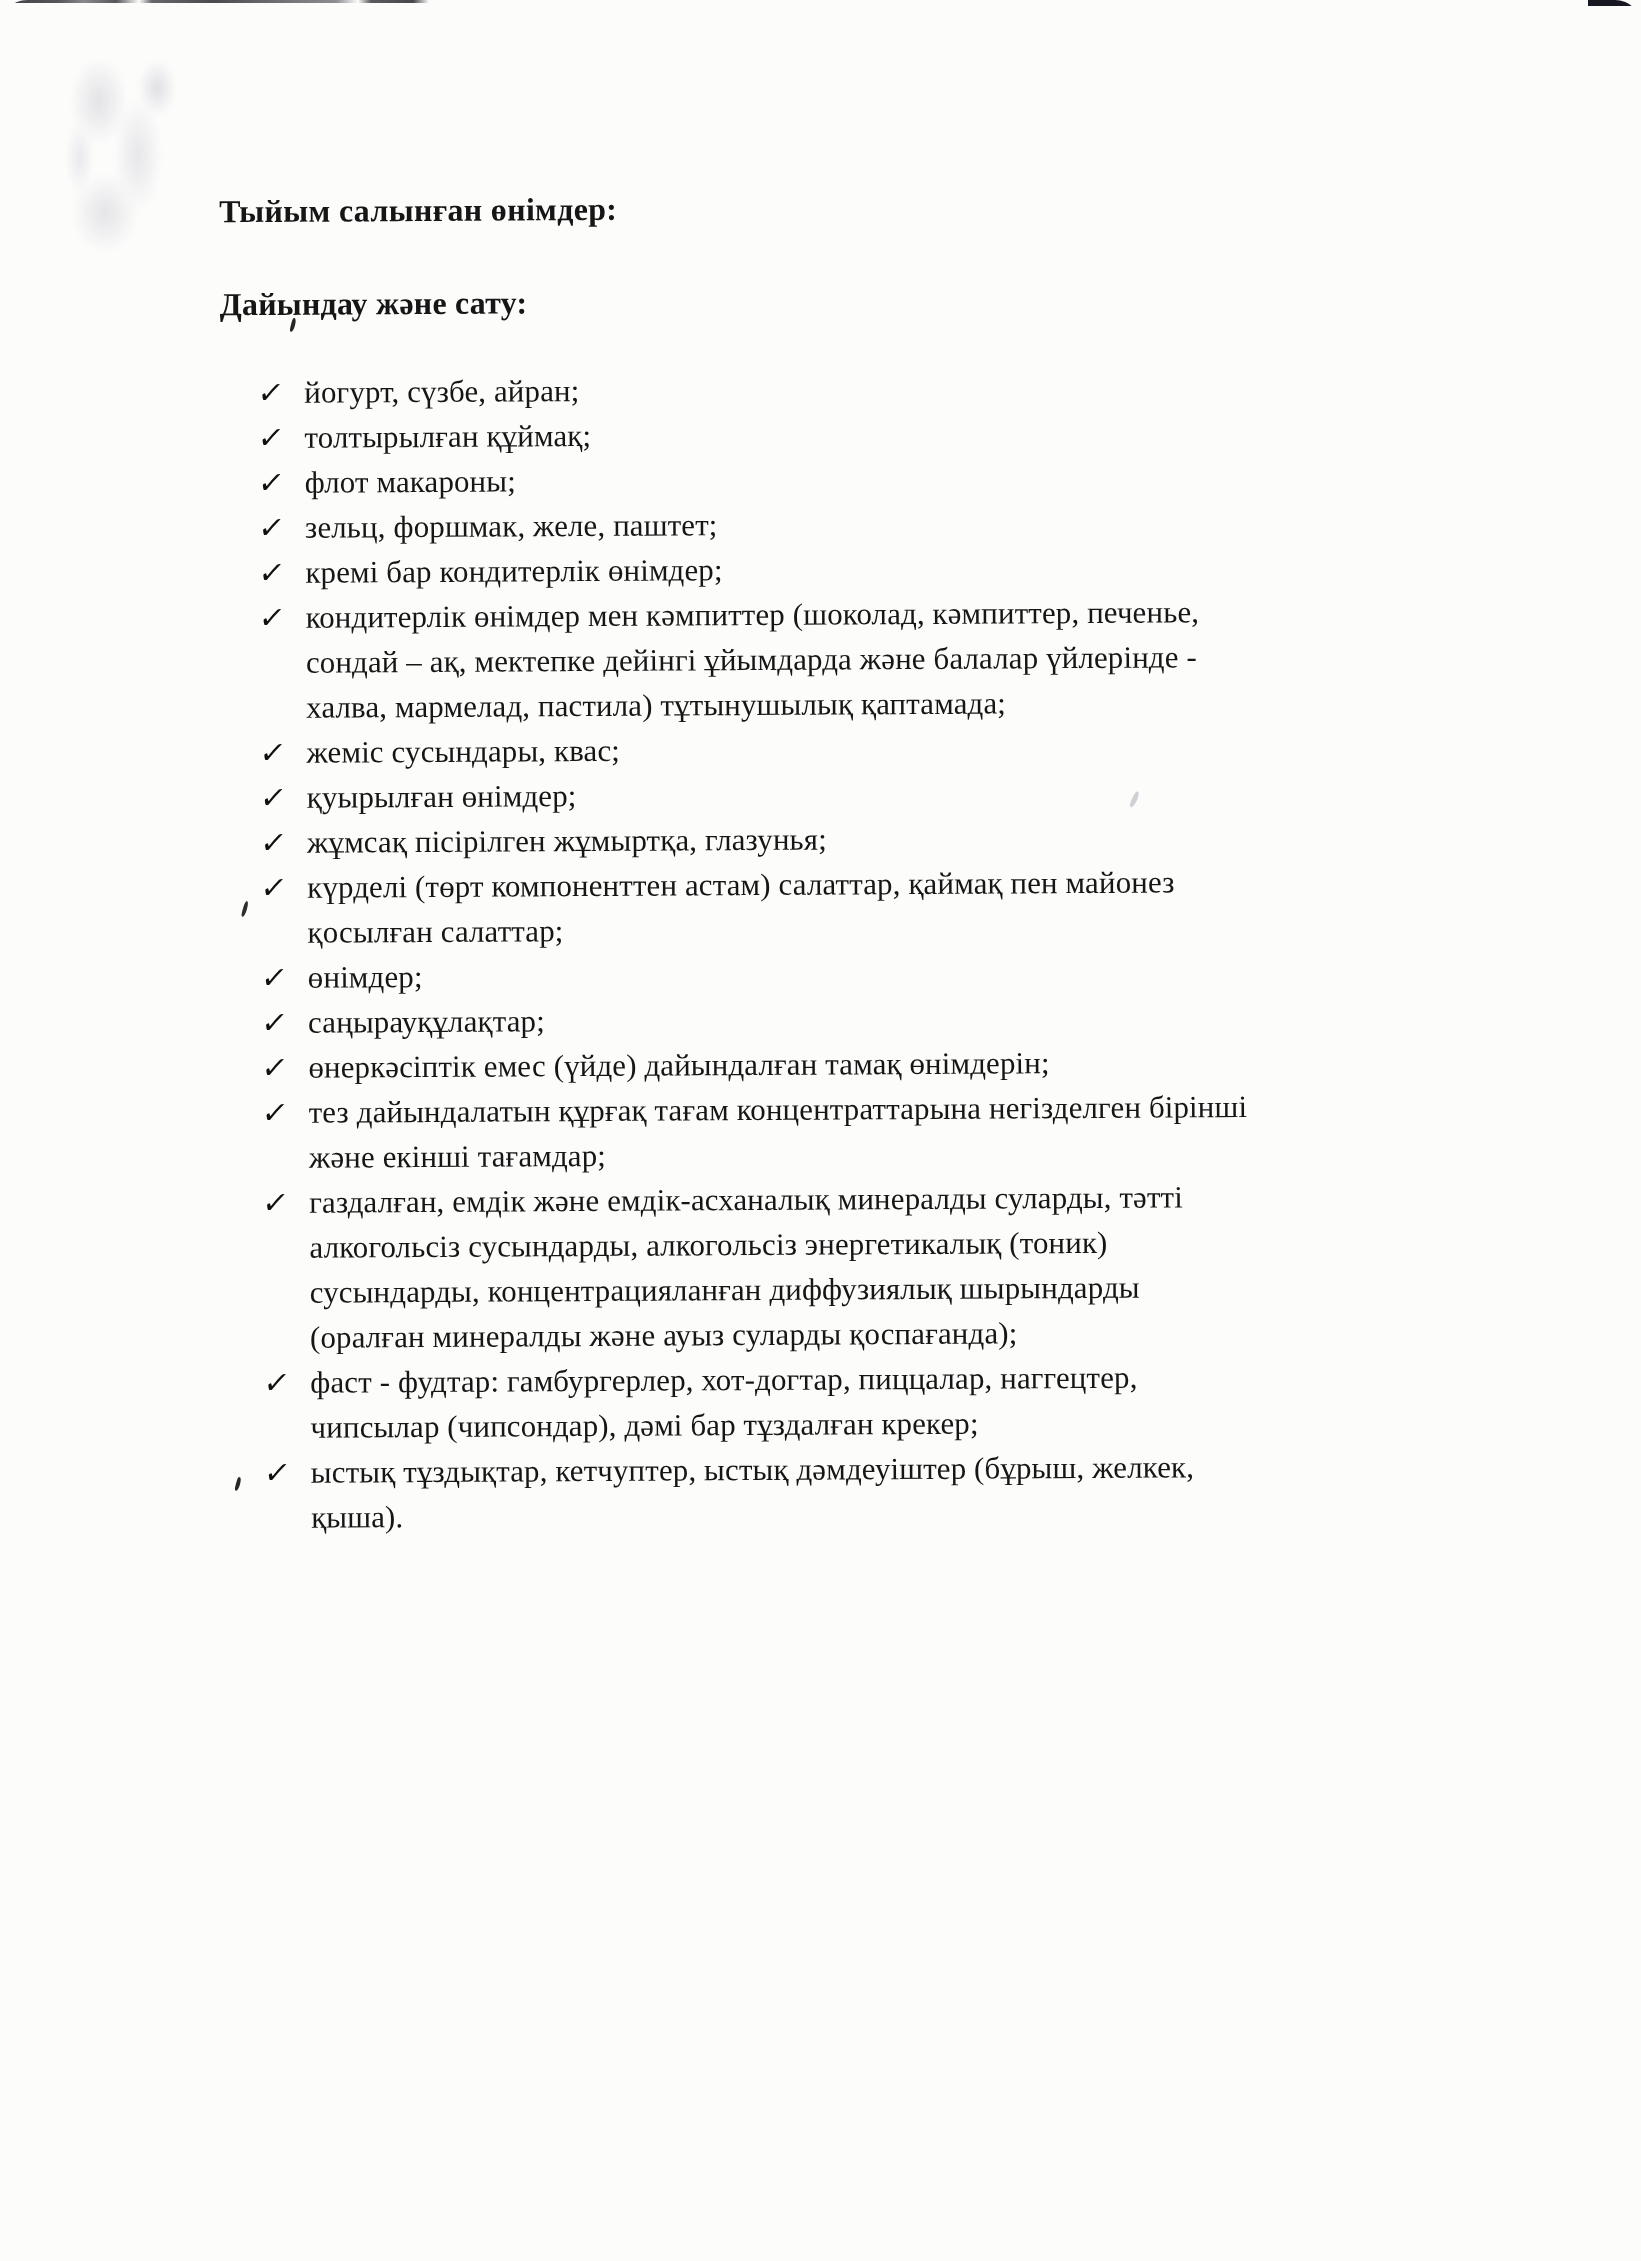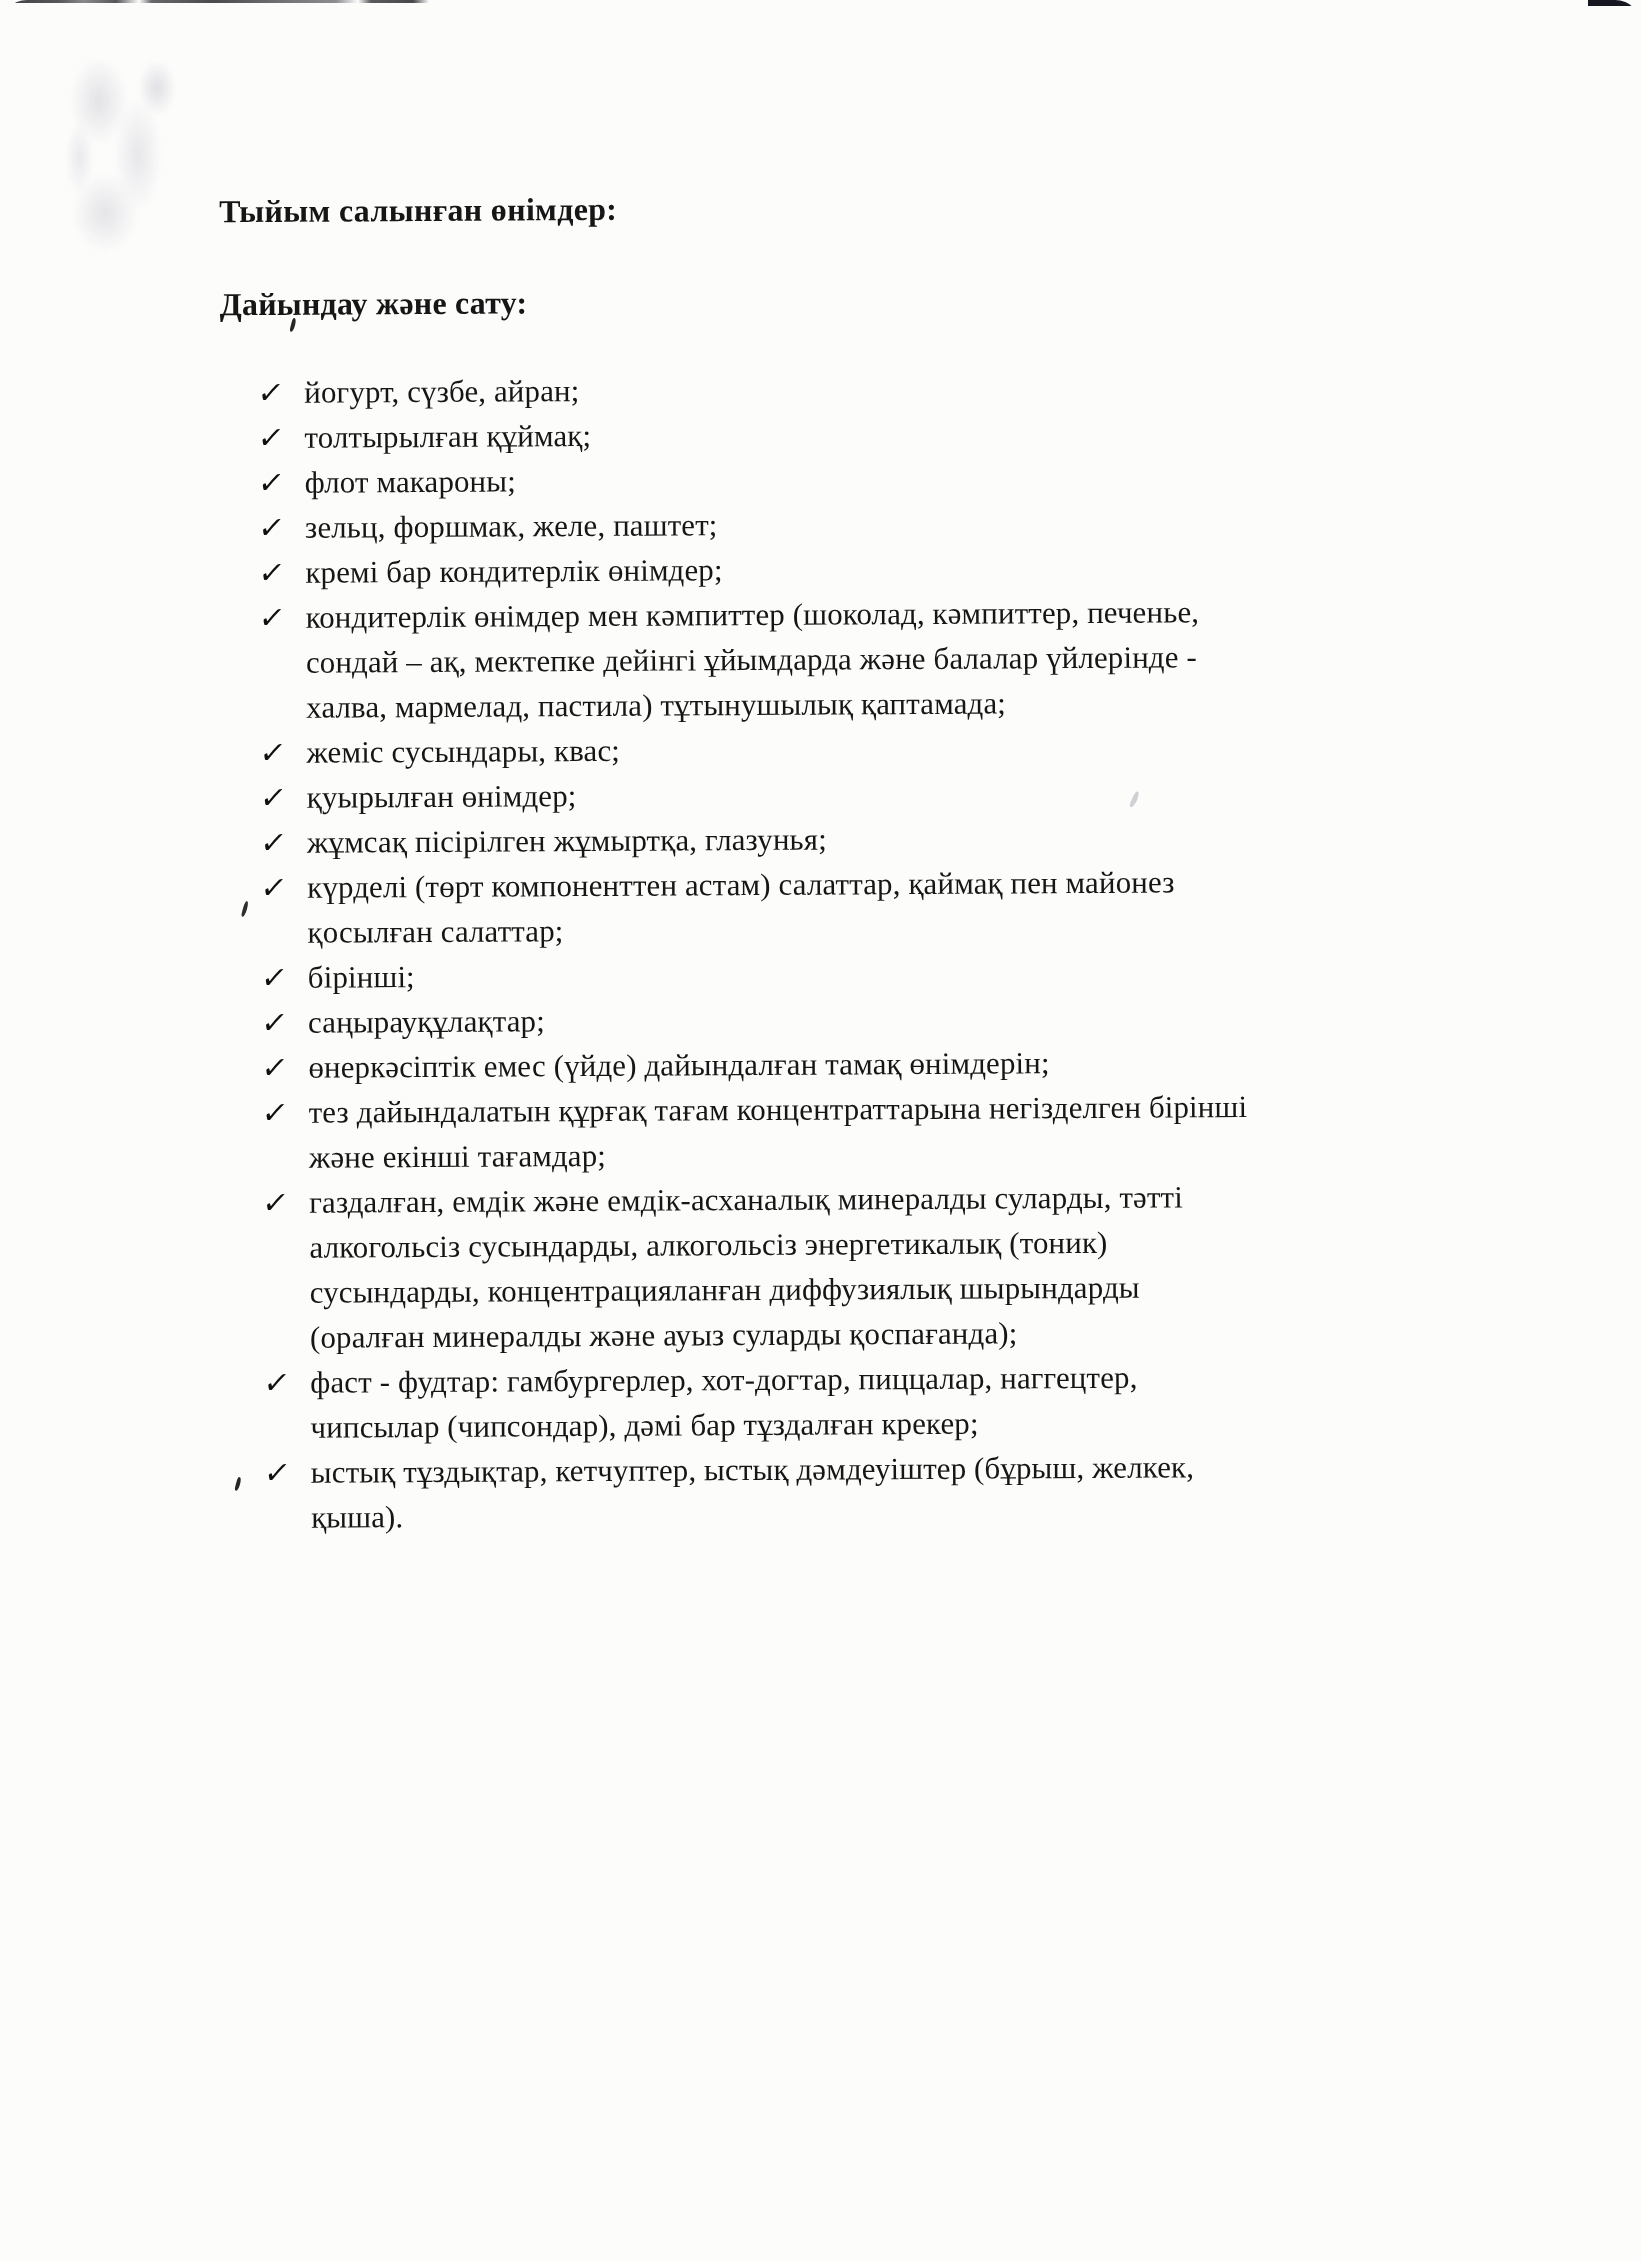--- a/index.html
+++ b/index.html
@@ -149,21 +149,21 @@
   </li>
 
   <li>
     <span class="check">✓</span>
     <span class="txt">күрделі (төрт компоненттен астам) салаттар, қаймақ пен майонез
 қосылған салаттар;</span>
   </li>
 
   <li>
     <span class="check">✓</span>
-    <span class="txt">бірінші;</span>
+    <span class="txt">өнімдер;</span>
   </li>
 
   <li>
     <span class="check">✓</span>
     <span class="txt">саңырауқұлақтар;</span>
   </li>
 
   <li>
     <span class="check">✓</span>
     <span class="txt">өнеркәсіптік емес (үйде) дайындалған тамақ өнімдерін;</span>

